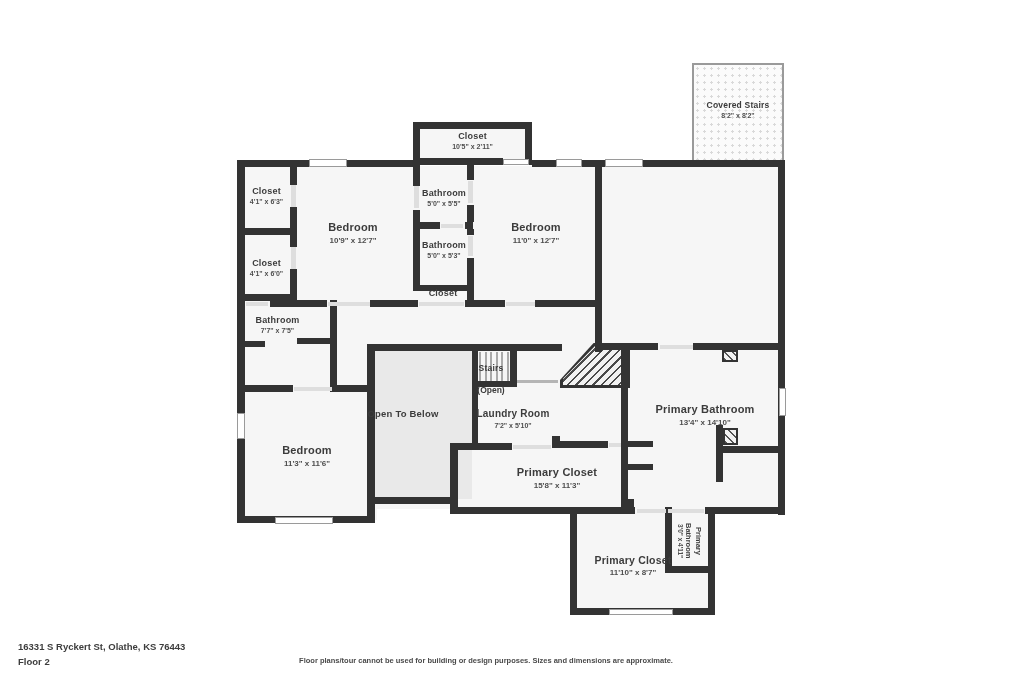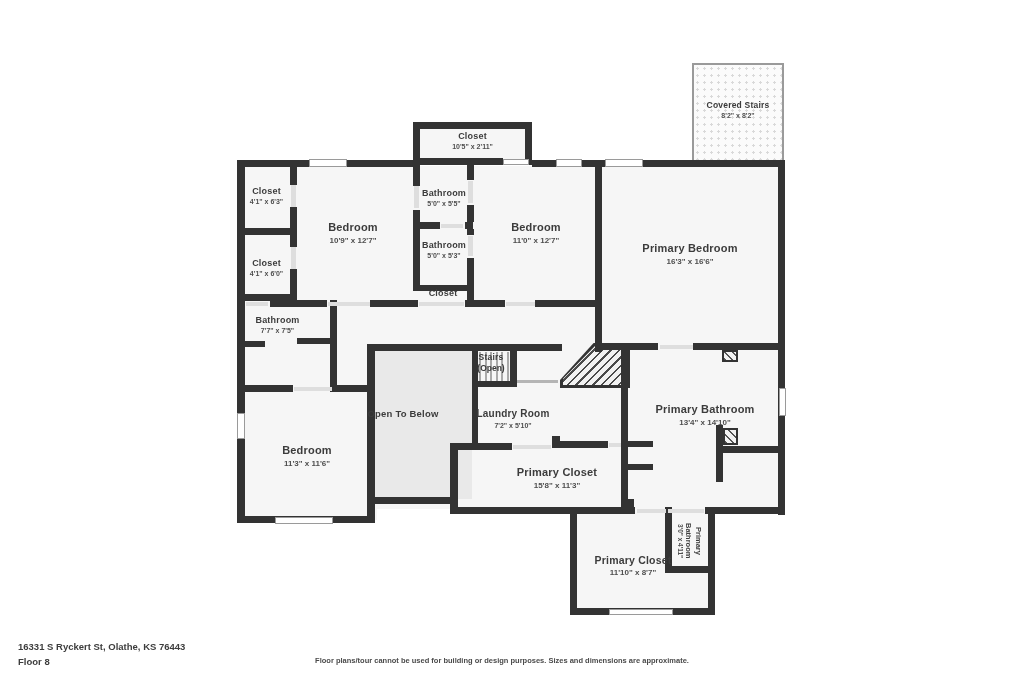--- a/index.html
+++ b/index.html
@@ -18,26 +18,26 @@
     background:repeating-linear-gradient(45deg,#555 0 1.5px,#f2f2f2 1.5px 5.5px);}
   .wedge-dark{position:absolute;background:#333;}
   .wedge-hatch{position:absolute;background:repeating-linear-gradient(135deg,#4a4a4a 0 1.5px,#f2f2f2 1.5px 6px);}
   .lbl{position:absolute;text-align:center;color:#3c3c3c;line-height:1.25;}
   .lbl .nm{font-weight:700;font-size:11px;letter-spacing:.2px;}
   .lbl .dm{font-weight:700;font-size:8px;color:#4e4e4e;margin-top:1px;}
   .lbl.sm .nm{font-size:9px;}
   .lbl.sm .dm{font-size:7px;}
   .lbl.xs .nm{font-size:8.5px;}
   .lbl.xs .dm{font-size:7px;}
-  .lbl.stairs .nm,.lbl.stairs .dm{font-size:8.5px;color:#3c3c3c;margin:0;}
+  .lbl.stairs .nm,.lbl.stairs .dm{font-size:8.5px;color:#3c3c3c;margin:11px;}
   .vlbl{position:absolute;writing-mode:vertical-rl;text-align:center;color:#3c3c3c;line-height:1.3;}
   .vlbl .nm{font-weight:700;font-size:7.5px;}
   .vlbl .dm{font-weight:700;font-size:6.5px;color:#4e4e4e;}
   .footer-line{position:absolute;font-weight:700;color:#3d3d3d;font-size:9.5px;}
-  .disclaimer{position:absolute;left:16px;width:972px;text-align:center;font-weight:700;
+  .disclaimer{position:absolute;left:0;width:972px;text-align:center;font-weight:700;
     font-size:7.5px;color:#4a4a4a;}
 </style>
 </head>
 <body>
 
 <div id="plan">
   <div id="geom">
       <div class="room-fill" style="left: 413px; top: 124px; width: 119px; height: 41px;"></div>
       <div class="room-fill" style="left: 243px; top: 166px; width: 537px; height: 221px;"></div>
       <div class="room-fill" style="left: 243px; top: 387px; width: 134px; height: 133px;"></div>
@@ -170,24 +170,20 @@
     <div class="nm">Bathroom</div>
     <div class="dm">5'0" x 5'3"</div>
   </div>
   <div class="lbl sm" style="left:416px;top:288px;width:54px;">
     <div class="nm">Closet</div>
   </div>
   <div class="lbl" style="left:481px;top:221px;width:110px;">
     <div class="nm">Bedroom</div>
     <div class="dm">11'0" x 12'7"</div>
   </div>
-  <div class="lbl" style="left:610px;top:242px;width:160px;">
-    <div class="nm">Primary Bedroom</div>
-    <div class="dm">16'3" x 16'6"</div>
-  </div>
   <div class="lbl sm" style="left:240px;top:315px;width:75px;">
     <div class="nm">Bathroom</div>
     <div class="dm">7'7" x 7'5"</div>
   </div>
   <div class="lbl stairs" style="left:466px;top:352px;width:50px;">
     <div class="nm">Stairs</div>
     <div class="dm">(Open)</div>
   </div>
   <div class="lbl" style="left:353px;top:408px;width:100px;">
     <div class="nm" style="font-size:9.5px;">Open To Below</div>
@@ -211,15 +207,15 @@
   <div class="lbl" style="left:573px;top:554px;width:120px;">
     <div class="nm" style="font-size:10.5px;">Primary Closet</div>
     <div class="dm">11'10" x 8'7"</div>
   </div>
   <div class="vlbl" style="left:673px;top:513px;width:30px;height:56px;">
     <div class="nm">Primary Bathroom</div>
     <div class="dm">3'0" x 4'11"</div>
   </div>
 
   <div class="footer-line" style="left:18px;top:641px;">16331 S Ryckert St, Olathe, KS 76443</div>
-  <div class="footer-line" style="left:18px;top:656px;">Floor 8</div>
+  <div class="footer-line" style="left:18px;top:656px;">Floor 2</div>
   <div class="disclaimer" style="top:656px;">Floor plans/tour cannot be used for building or design purposes. Sizes and dimensions are approximate.</div>
 </div>
 
 </body></html>

